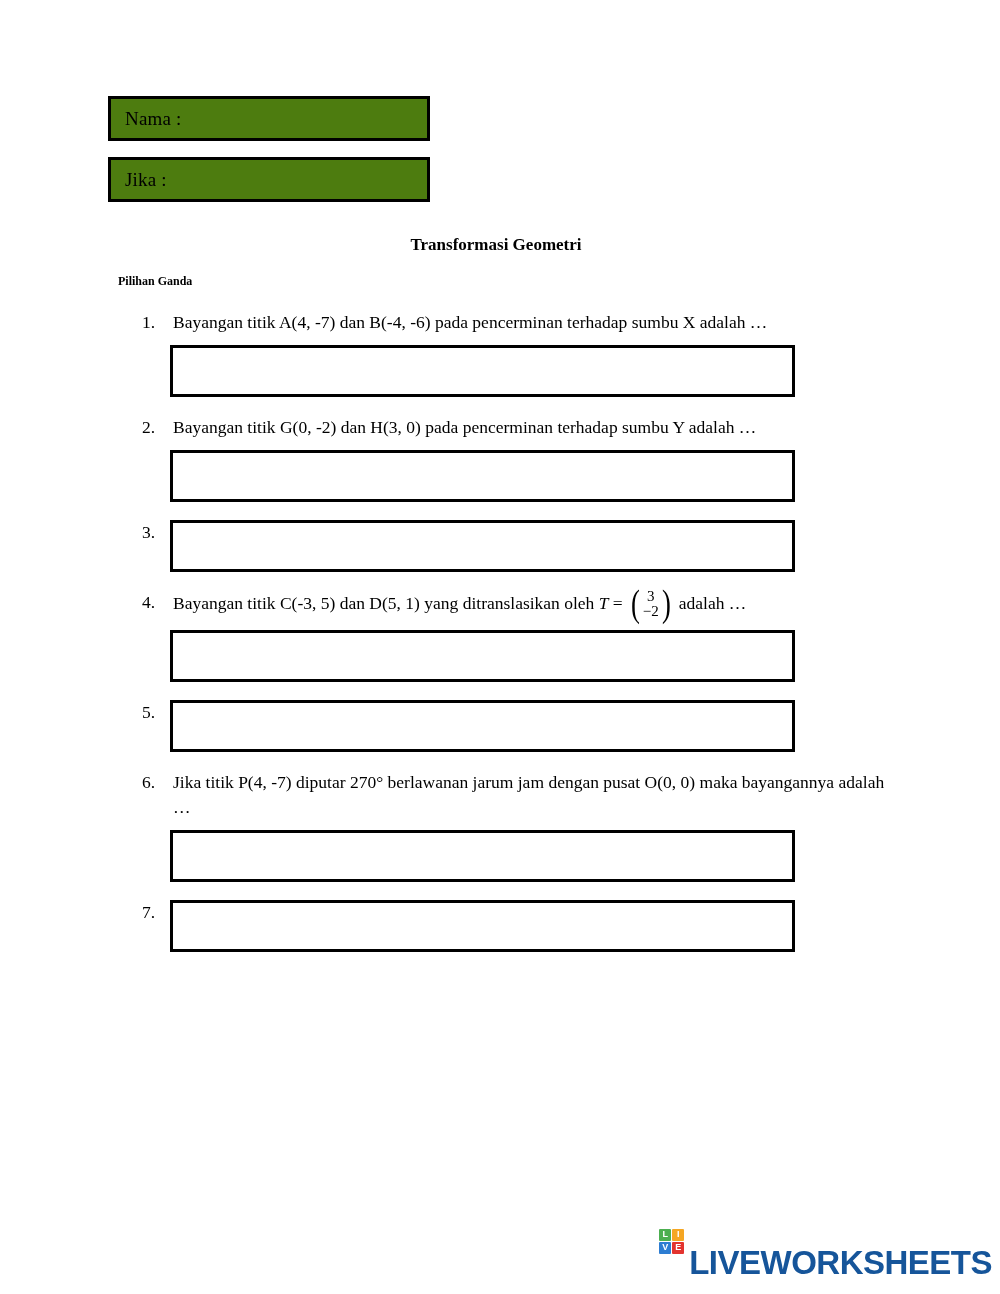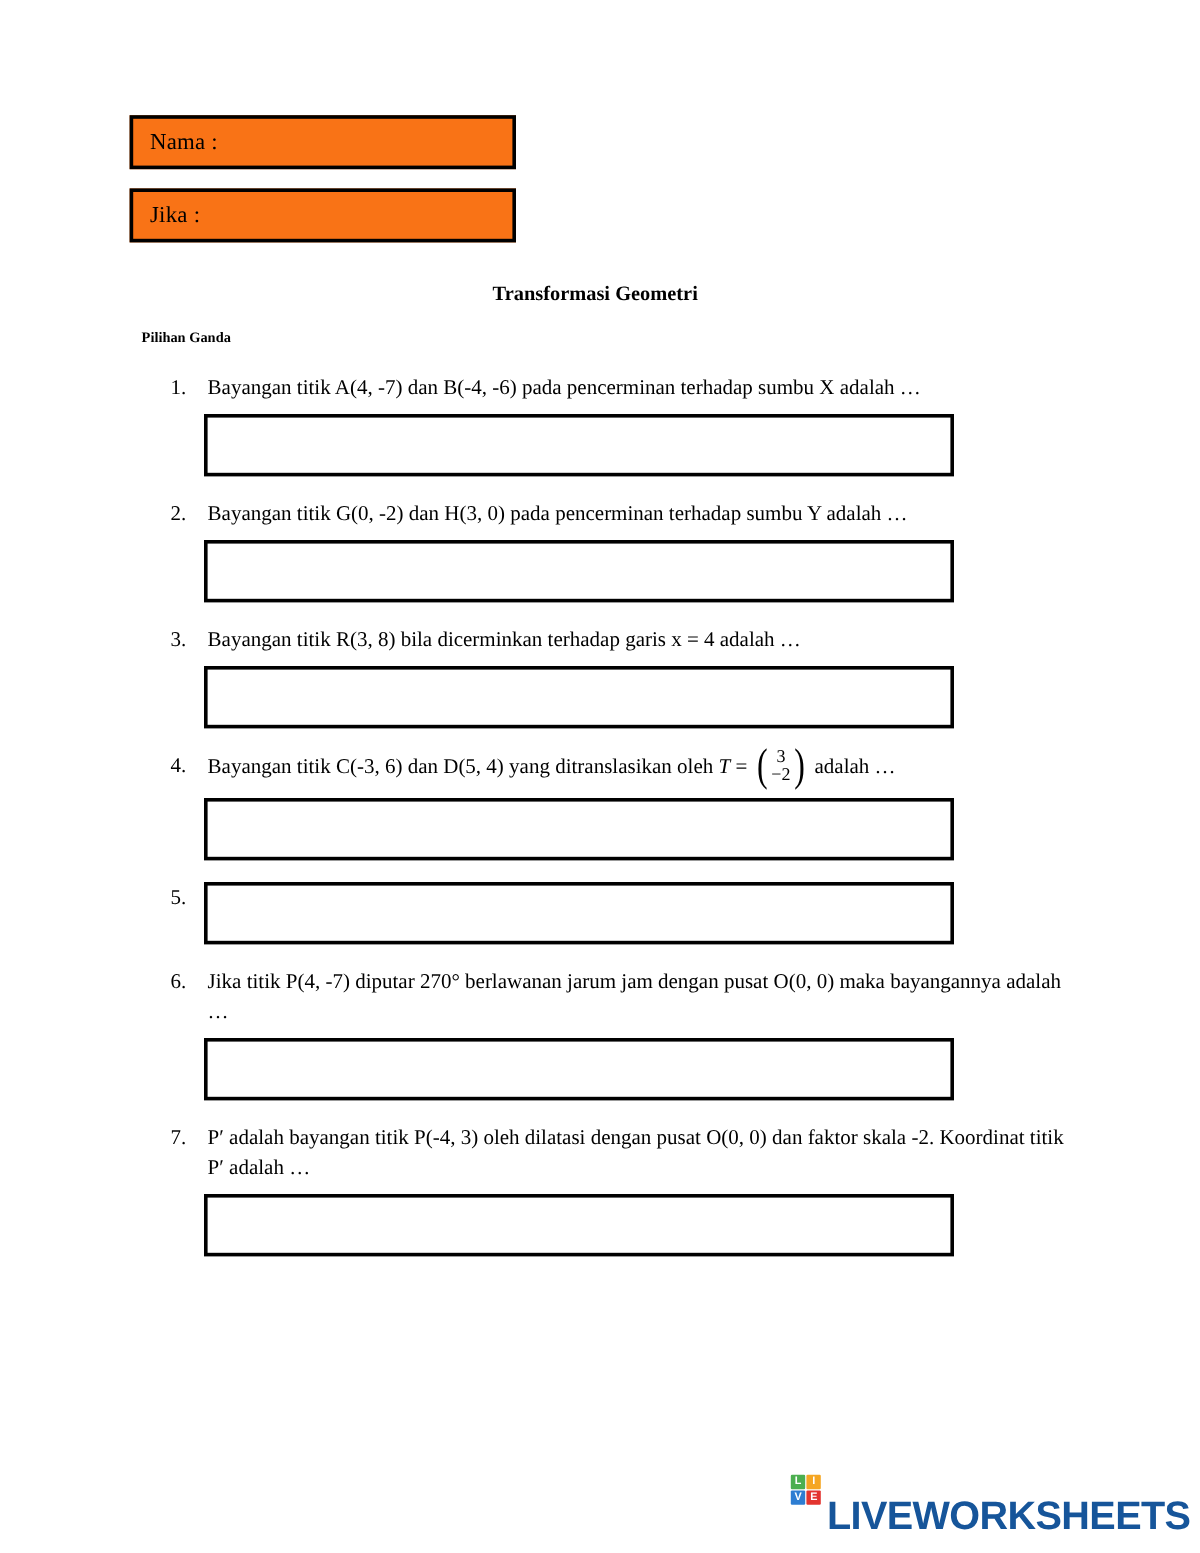--- a/index.html
+++ b/index.html
@@ -17,21 +17,21 @@
     overflow: hidden;
   }
 
   
   .id-box {
     position: absolute;
     left: 108px;
     width: 322px;
     height: 45px;
     border: 3px solid #000000;
-    background: #f97316;
+    background: #4d7c0f;
     display: flex;
     align-items: center;
     padding-left: 14px;
   }
   .id-box .id-label {
     font-size: 19px;
     line-height: 1;
     letter-spacing: .2px;
   }
   #id-box-nama { top: 96px; }
@@ -183,29 +183,28 @@
     <div class="q-item">
       <span class="q-num">2.</span>
       <div class="q-text">Bayangan titik G(0, -2) dan H(3, 0) pada pencerminan terhadap sumbu Y adalah …</div>
     </div>
     <div class="answer-box"></div>
   </div>
 
   <div class="q-block">
     <div class="q-item">
       <span class="q-num">3.</span>
-      <div class="q-text">Bayangan titik R(3, 8) bila dicerminkan terhadap garis x = 4  adalah …</div>
     </div>
     <div class="answer-box"></div>
   </div>
 
   <div class="q-block">
     <div class="q-item">
       <span class="q-num">4.</span>
-      <div class="q-text"><span>Bayangan titik C(-3, 6) dan D(5, 4) yang ditranslasikan oleh </span><span class="ital">T</span>&nbsp;<span>=</span>&nbsp;<span class="matrix">
+      <div class="q-text"><span>Bayangan titik C(-3, 5) dan D(5, 1) yang ditranslasikan oleh </span><span class="ital">T</span>&nbsp;<span>=</span>&nbsp;<span class="matrix">
             <span class="paren">(</span>
             <span class="mvals">
               <span>3</span>
               <span>−2</span>
             </span>
             <span class="paren">)</span>
           </span><span> adalah …</span></div>
     </div>
     <div class="answer-box"></div>
   </div>
@@ -221,21 +220,20 @@
     <div class="q-item">
       <span class="q-num">6.</span>
       <div class="q-text">Jika titik P(4, -7) diputar 270° berlawanan jarum jam dengan pusat O(0, 0) maka bayangannya adalah …</div>
     </div>
     <div class="answer-box"></div>
   </div>
 
   <div class="q-block">
     <div class="q-item">
       <span class="q-num">7.</span>
-      <div class="q-text">P′ adalah bayangan titik P(-4, 3) oleh dilatasi dengan pusat O(0, 0) dan faktor skala -2. Koordinat titik P′ adalah …</div>
     </div>
     <div class="answer-box"></div>
   </div>
 
 </div>
 
 <div class="brand">
   <div class="brand-tiles">
     <span id="tile-0" style="background: rgb(76, 175, 80);">L</span>
     <span id="tile-1" style="background: rgb(245, 166, 35);">I</span>

